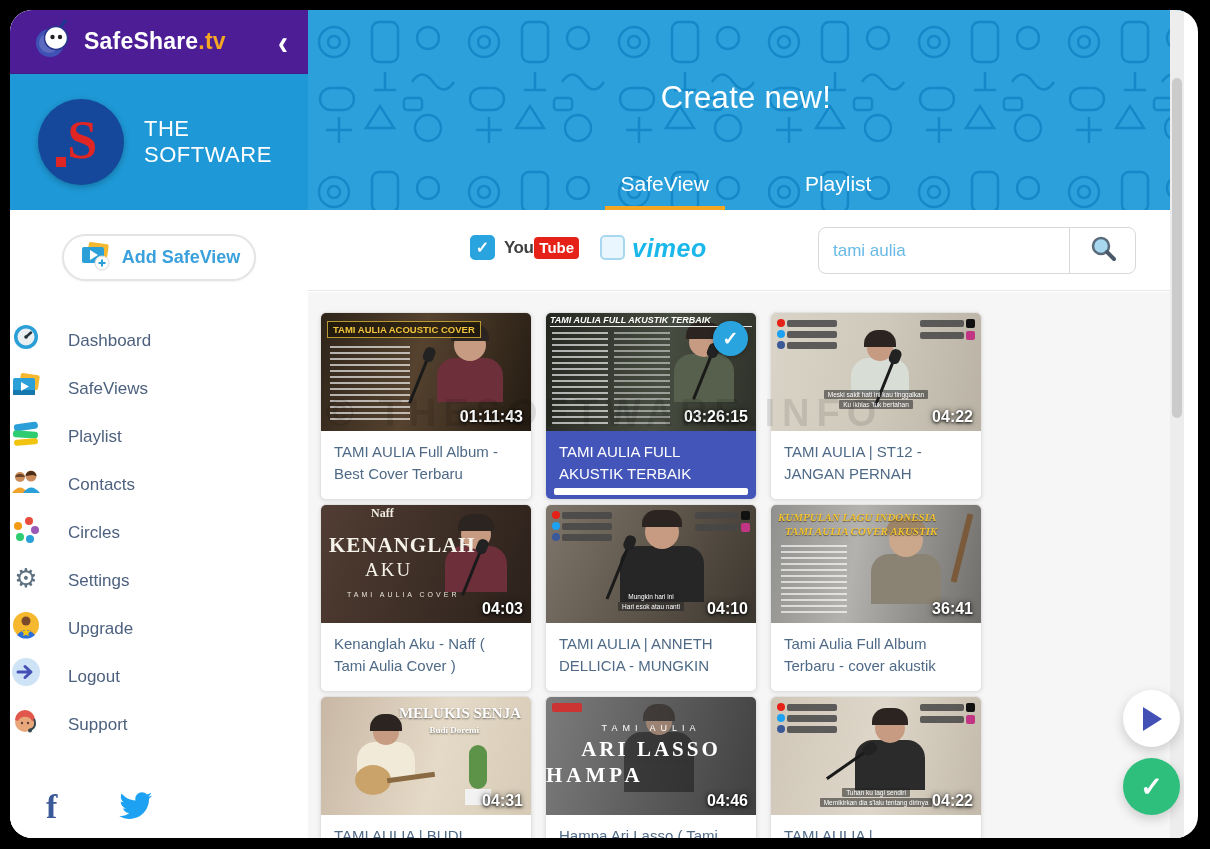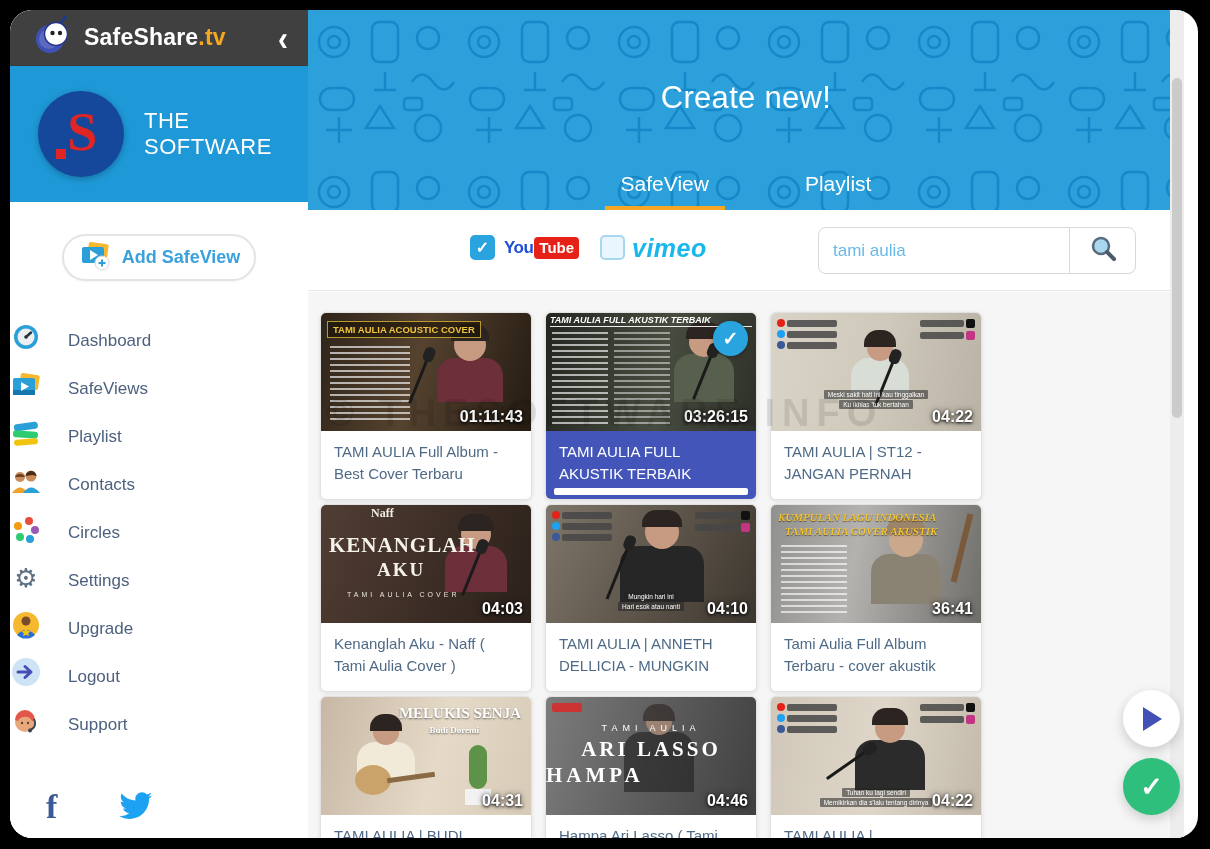--- a/index.html
+++ b/index.html
@@ -2,21 +2,21 @@
 <html><head>
 <meta charset="utf-8">
 <style>
   * { margin:0; padding:0; box-sizing:border-box; }
   html,body { width:1210px; height:849px; background:#000; font-family:"Liberation Sans", sans-serif; overflow:hidden; }
 
   .app { position:absolute; left:10px; top:10px; width:1188px; height:828px; background:#fff; border-radius:22px; overflow:hidden; }
 
   
   .sidebar { position:absolute; left:0; top:0; width:298px; height:100%; background:#fff; z-index:5; }
-  .sidebar-top { height:56px; background:#404040; display:flex; align-items:center; padding:0 20px 0 24px; border-bottom:1px solid rgba(0,0,0,0.10); }
+  .sidebar-top { height:64px; background:#4c1d95; display:flex; align-items:center; padding:0 20px 0 24px; border-bottom:1px solid rgba(0,0,0,0.10); }
   .app-title { color:#fff; font-size:23px; font-weight:bold; margin-left:10px; letter-spacing:0.2px; }
   .app-title .tld { color:#F5A623; }
   .collapse { margin-left:auto; color:#fff; font-size:30px; font-weight:bold; line-height:1; cursor:pointer; transform:scaleY(1.15); }
   .sidebar-brand { height:136px; background:#1E98D6; display:flex; align-items:center; padding:0 0 0 28px; gap:20px; position:relative; overflow:hidden; }
   .brand-circle { width:86px; height:86px; border-radius:50%; background:#15479B; position:relative; flex:0 0 auto; box-shadow:0 2px 6px rgba(0,0,0,0.25); }
   .brand-circle .s { position:absolute; left:50%; top:50%; transform:translate(-46%,-54%); color:#E02525; font-family:"Liberation Serif",serif; font-weight:bold; font-size:54px; }
   .brand-circle .dot { position:absolute; left:18px; bottom:18px; width:10px; height:10px; background:#E02525; }
   .brand-text { color:#fff; font-size:22px; line-height:1.2; letter-spacing:0.5px; }
 
   .sidebar-body { position:absolute; top:200px; bottom:0; left:0; right:0; background:#fff; }
@@ -44,21 +44,21 @@
   .tabs { position:absolute; bottom:0; left:0; right:0; display:flex; justify-content:center; gap:64px; }
   .tab { color:#fff; font-size:21px; padding:0 16px 10px; cursor:pointer; border-bottom:4px solid transparent; }
   .tab.active { border-bottom-color:#F5A623; }
 
   .filter-bar { position:absolute; top:200px; left:0; right:0; height:81px; background:#fff; border-bottom:1px solid #E7E7E7; z-index:4; }
   .cb { position:absolute; top:25px; width:25px; height:25px; border-radius:5px; border:2px solid #A8D8F0; background:#EAF6FD; cursor:pointer; display:flex; align-items:center; justify-content:center; }
   .cb .tick { display:none; color:#fff; font-size:16px; font-weight:bold; }
   .cb.checked { background:#2AA4DE; border-color:#2AA4DE; }
   .cb.checked .tick { display:block; }
   .yt-logo { position:absolute; left:196px; top:27px; display:flex; align-items:center; cursor:pointer; }
-  .yt-you { color:#1d4ed8; font-weight:bold; font-size:17px; letter-spacing:-0.5px; }
+  .yt-you { color:#404040; font-weight:bold; font-size:17px; letter-spacing:-0.5px; }
   .yt-tube { background:#E62117; color:#fff; font-weight:bold; font-size:15px; border-radius:4px; padding:2px 5px 3px; margin-left:1px; }
   .vimeo-logo { position:absolute; left:324px; top:24px; color:#1AB7EA; font-size:25px; font-weight:800; font-style:italic; letter-spacing:0.5px; cursor:pointer; }
   .search-input { position:absolute; left:510px; top:17px; width:252px; height:47px; border:1px solid #D8D8D8; border-radius:8px 0 0 8px; padding:0 14px; font-size:17px; color:#69B9E6; font-family:"Liberation Sans",sans-serif; outline:none; }
   .search-btn { position:absolute; left:761px; top:17px; width:67px; height:47px; background:#fff; border:1px solid #D8D8D8; border-radius:0 8px 8px 0; cursor:pointer; display:flex; align-items:center; justify-content:center; }
 
   .content { position:absolute; top:282px; left:0; right:0; bottom:0; background:#F6F6F6; overflow:hidden; }
   .watermark { position:absolute; left:18px; top:100px; z-index:50; color:rgba(0,0,0,0.10); font-size:38px; font-weight:bold; letter-spacing:7px; white-space:nowrap; pointer-events:none; }
 
   
   .card { position:absolute; width:212px; background:#fff; border:1px solid #E2E2E2; border-radius:6px; overflow:hidden; box-shadow:0 1px 4px rgba(0,0,0,0.10); cursor:pointer; }
@@ -104,21 +104,21 @@
   .t2 .mic { right:52px; top:40px; }
 
   .t3 { background:linear-gradient(100deg,#DAD4C8 0%,#CFC9BB 50%,#BAB3A5 100%); }
   .t3 .pfig { left:80px; top:22px; } .t3 .pt { background:#D8DDD6; }
   .t3 .mic { left:112px; top:46px; }
   .t3 .cap { bottom:22px; }
 
   .t4 { background:linear-gradient(110deg,#513D33 0%,#3A2C24 60%,#2B211B 100%); }
   .t4 .l1 { position:absolute; left:50px; top:1px; color:#F0EDE4; font-family:"Liberation Serif",serif; font-weight:bold; font-size:12px; z-index:2; }
   .t4 .l2 { position:absolute; left:8px; top:28px; color:#F5F2EA; font-family:"Liberation Serif",serif; font-weight:bold; font-size:21px; letter-spacing:1px; z-index:2; }
-  .t4 .l3 { position:absolute; left:56px; top:54px; color:#F5F2EA; font-family:"Liberation Serif",serif; font-weight:bold; font-size:19px; letter-spacing:2px; z-index:2; }
+  .t4 .l3 { position:absolute; left:44px; top:54px; color:#F5F2EA; font-family:"Liberation Serif",serif; font-weight:normal; font-size:19px; letter-spacing:2px; z-index:2; }
   .t4 .l4 { position:absolute; left:26px; top:86px; color:#E8E4DA; font-size:7px; letter-spacing:3px; z-index:2; }
   .t4 .pfig { right:24px; top:14px; } .t4 .ph{width:30px;height:30px;} .t4 .pt{background:#6D2F3A; width:62px; height:46px;}
   .t4 .mic { right:58px; top:44px; }
 
   .t5 { background:linear-gradient(115deg,#7E766B 0%,#584F45 60%,#3C372F 100%); }
   .t5 .pfig { left:74px; top:10px; } .t5 .ph{width:34px;height:34px;} .t5 .pt{background:#262626; width:84px; height:56px;}
   .t5 .mic { left:70px; top:40px; height:56px; }
   .t5 .cap { bottom:12px; }
 
   .t6 { background:linear-gradient(100deg,#90908E 0%,#B4B2AE 40%,#6F6E6B 100%); }

